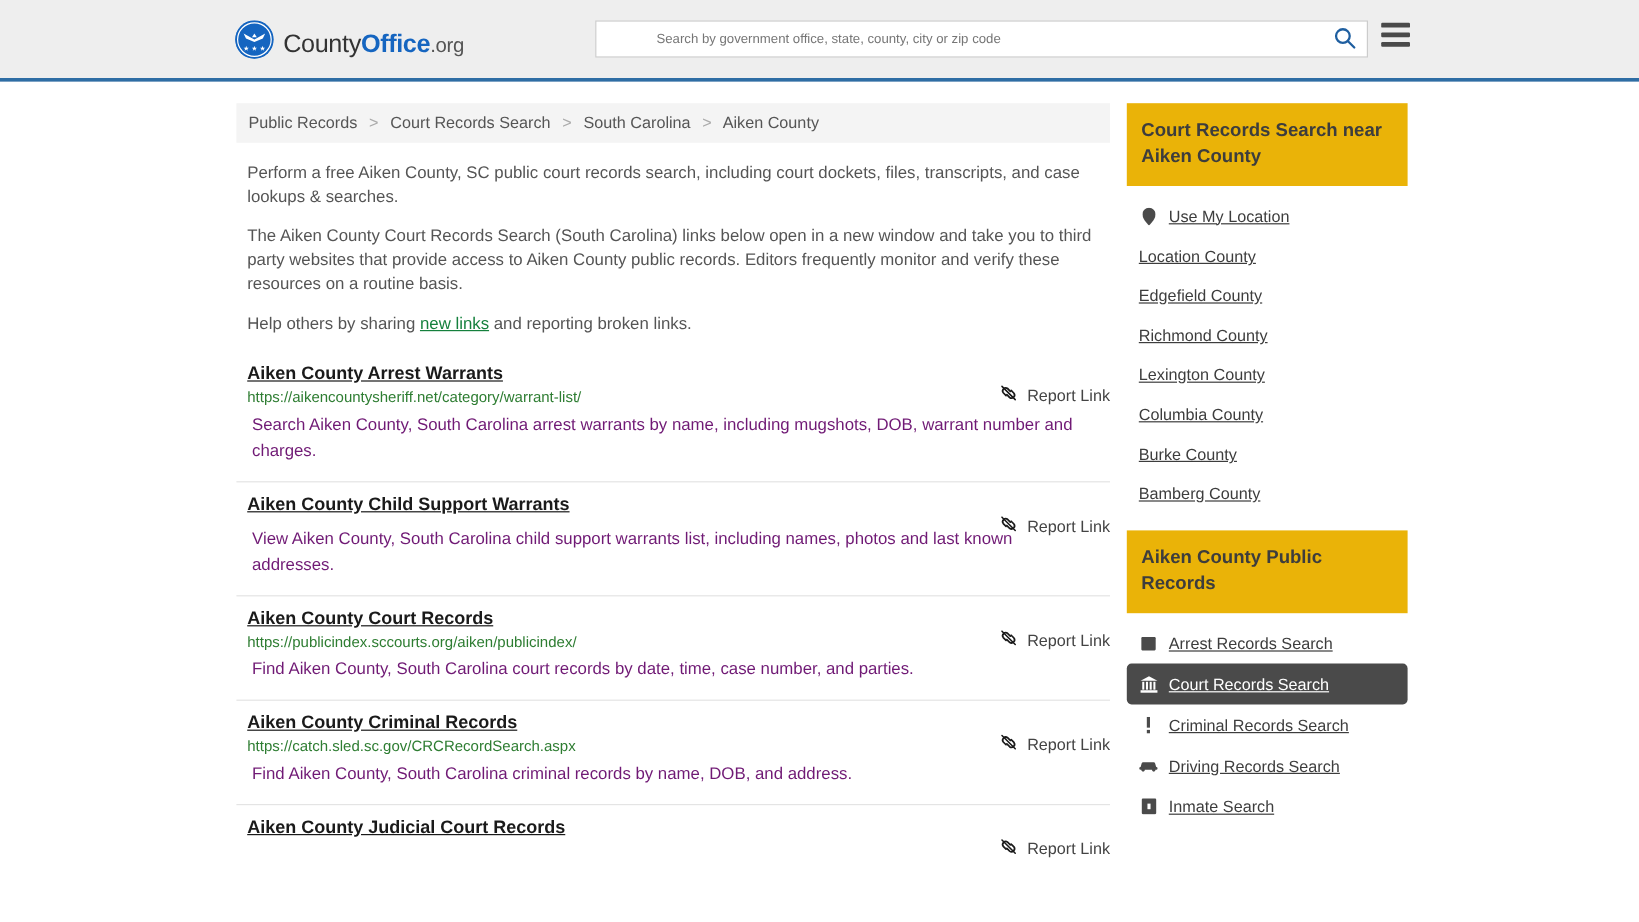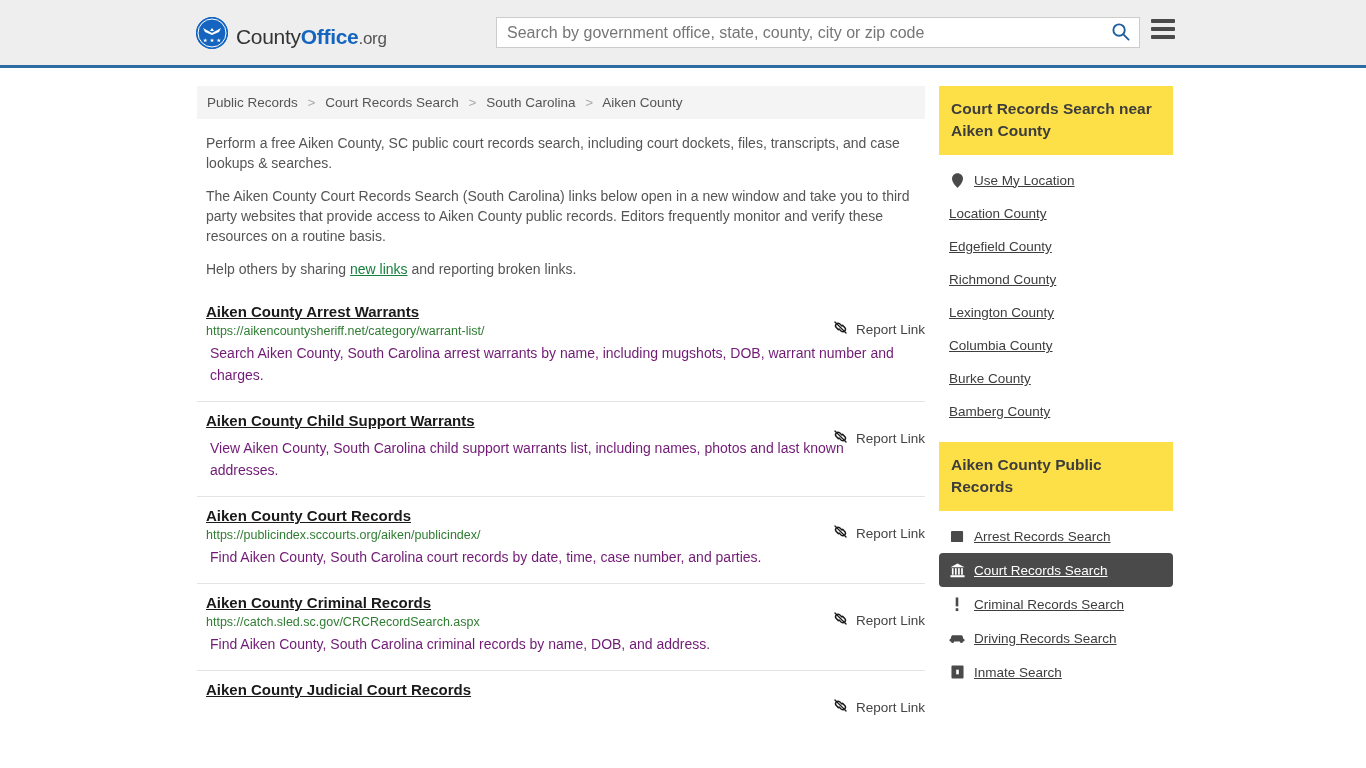--- a/index.html
+++ b/index.html
@@ -57,23 +57,24 @@
     display: flex;
     align-items: center;
   }
   .search-input {
     flex: 1 1 auto;
     border: 0;
     outline: 0;
     height: 100%;
     padding: 0 10px;
     font-family: "Liberation Sans", sans-serif;
-    font-size: 16px;
+    font-size: 11px;
     color: #555555;
     background: transparent;
+    margin-left: 40px;
   }
   .search-input::placeholder { color: #767676; }
   .search-btn {
     width: 38px; height: 100%;
     border: 0; background: transparent;
     cursor: pointer;
     display: flex; align-items: center; justify-content: center;
     padding: 0;
   }
   .hamburger {
@@ -170,21 +171,21 @@
     gap: 7px;
     font-size: 13.5px;
     color: #444444;
     text-decoration: none;
     white-space: nowrap;
   }
 
   
   .side-box { margin-bottom: 14px; }
   .side-head {
-    background: #fde047;
+    background: #eab308;
     padding: 12px 12px 13px 12px;
     font-size: 15.5px;
     font-weight: bold;
     color: #3d3d3d;
     line-height: 22px;
   }
   .side-list { padding: 8px 0 0 0; margin: 0; list-style: none; }
   .side-item {
     display: flex;
     align-items: center;

